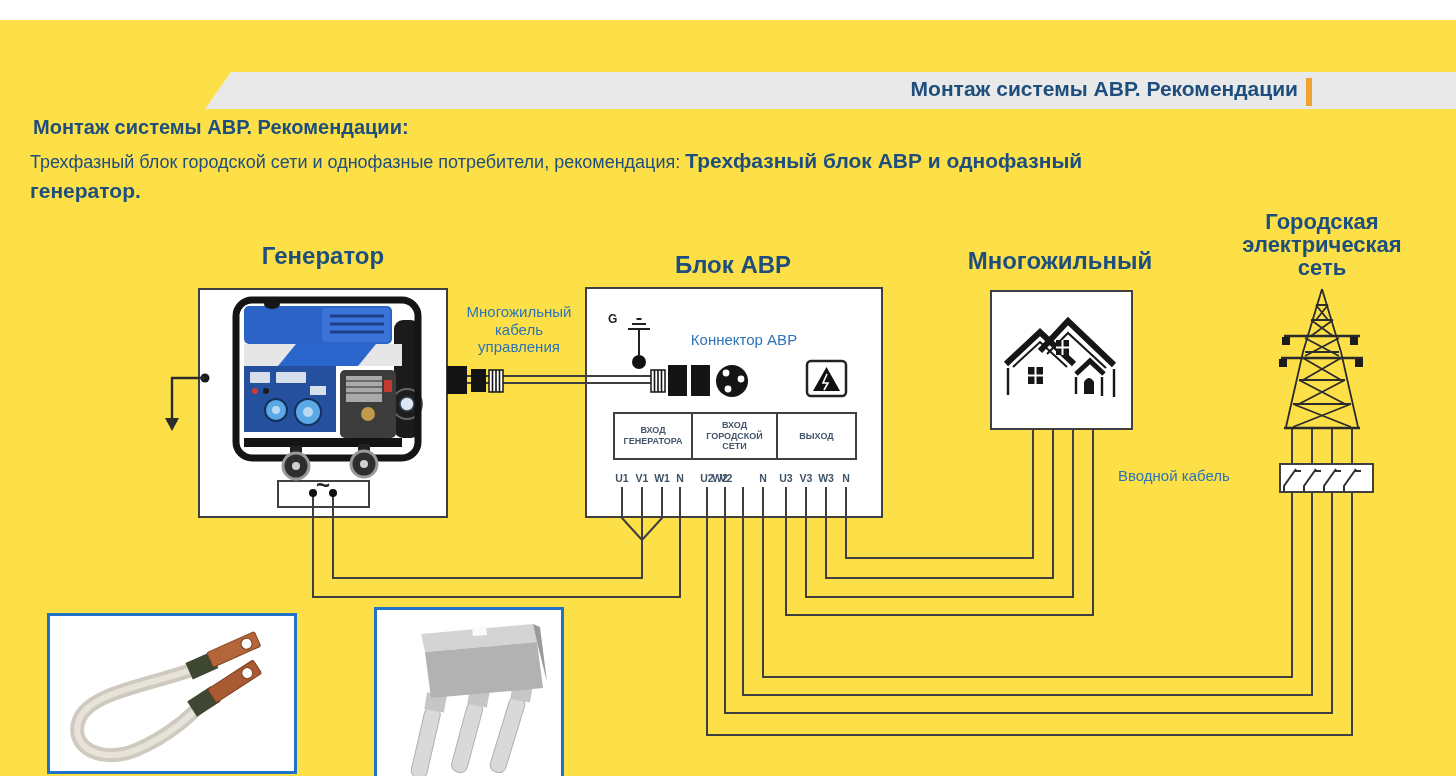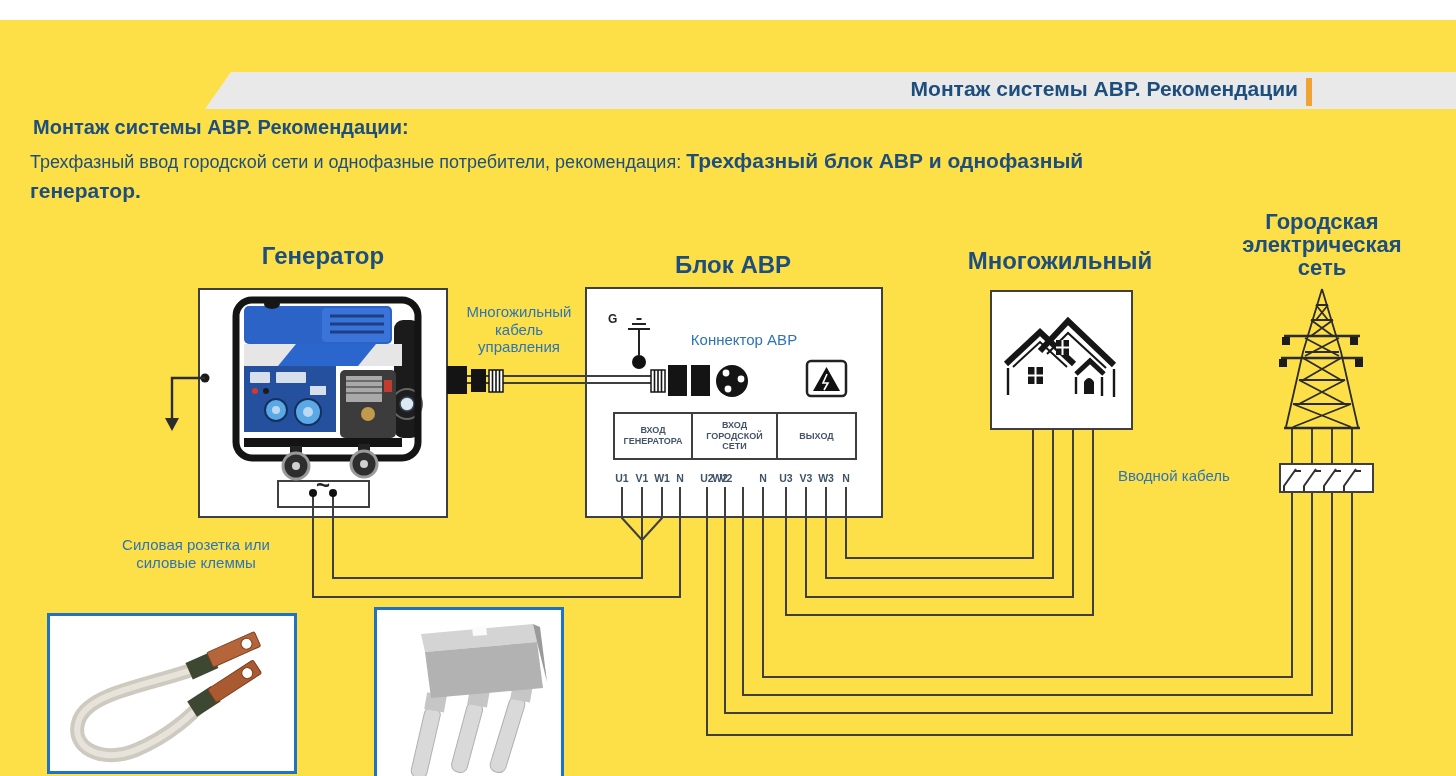--- a/index.html
+++ b/index.html
@@ -36,21 +36,21 @@
 <body>
 
 <div class="stage">
 
   <div class="band"></div>
   <div class="band-title">Монтаж системы АВР. Рекомендации</div>
   <div class="band-bar"></div>
 
   <div class="h1">Монтаж системы АВР. Рекомендации:</div>
   <div class="intro">
-    <span>Трехфазный ввод городской сети и однофазные потребители, рекомендация: </span><b>Трехфазный блок АВР и однофазный</b><br>
+    <span>Трехфазный блок городской сети и однофазные потребители, рекомендация: </span><b>Трехфазный блок АВР и однофазный</b><br>
     <b>генератор.</b>
   </div>
 
   <div class="sect" style="left:198px;top:222px;width:250px;">Генератор</div>
   <div class="sect" style="left:585px;top:231px;width:296px;">Блок АВР</div>
   <div class="sect" style="left:967px;top:227px;width:186px;">Многожильный</div>
   <div class="sect grid" style="left:1222px;top:190px;width:200px;">Городская электрическая сеть</div>
 
   <div class="obox" style="left:198px;top:268px;width:250px;height:230px;"></div>
   <div class="obox" style="left:585px;top:267px;width:298px;height:231px;"></div>
@@ -201,21 +201,20 @@
   <span class="pin" style="left:763px;">N</span>
   <span class="pin" style="left:786px;">U3</span>
   <span class="pin" style="left:806px;">V3</span>
   <span class="pin" style="left:826px;">W3</span>
   <span class="pin" style="left:846px;">N</span>
 
   <div class="gsym">G</div>
   <div class="tilde">~</div>
   <div class="blab" style="left:452px;top:283px;width:134px;">Многожильный кабель управления</div>
   <div class="blab" style="left:676px;top:311px;width:136px;">Коннектор АВР</div>
-  <div class="blab" style="left:96px;top:516px;width:200px;">Силовая розетка или силовые клеммы</div>
   <div class="blab" style="left:1118px;top:447px;width:150px;text-align:left;">Вводной кабель</div>
 
   <div class="photo" style="left:47px;top:593px;width:250px;height:161px;">
     <svg width="244" height="155" viewBox="0 0 244 155">
       <path d="M158,48 C110,68 40,74 29,104 C19,132 52,148 86,134 C122,119 144,96 158,82" stroke="#cfcabf" stroke-width="14" fill="none" stroke-linecap="round"></path>
       <path d="M158,48 C110,68 40,74 29,104 C19,132 52,148 86,134 C122,119 144,96 158,82" stroke="#e7e3da" stroke-width="6" fill="none" stroke-linecap="round"></path>
       <g transform="translate(151,50) rotate(-24)">
           <rect x="-13" y="-9" width="28" height="18" fill="#3e4732"></rect>
         </g>
       <g transform="translate(153,86) rotate(-33)">

